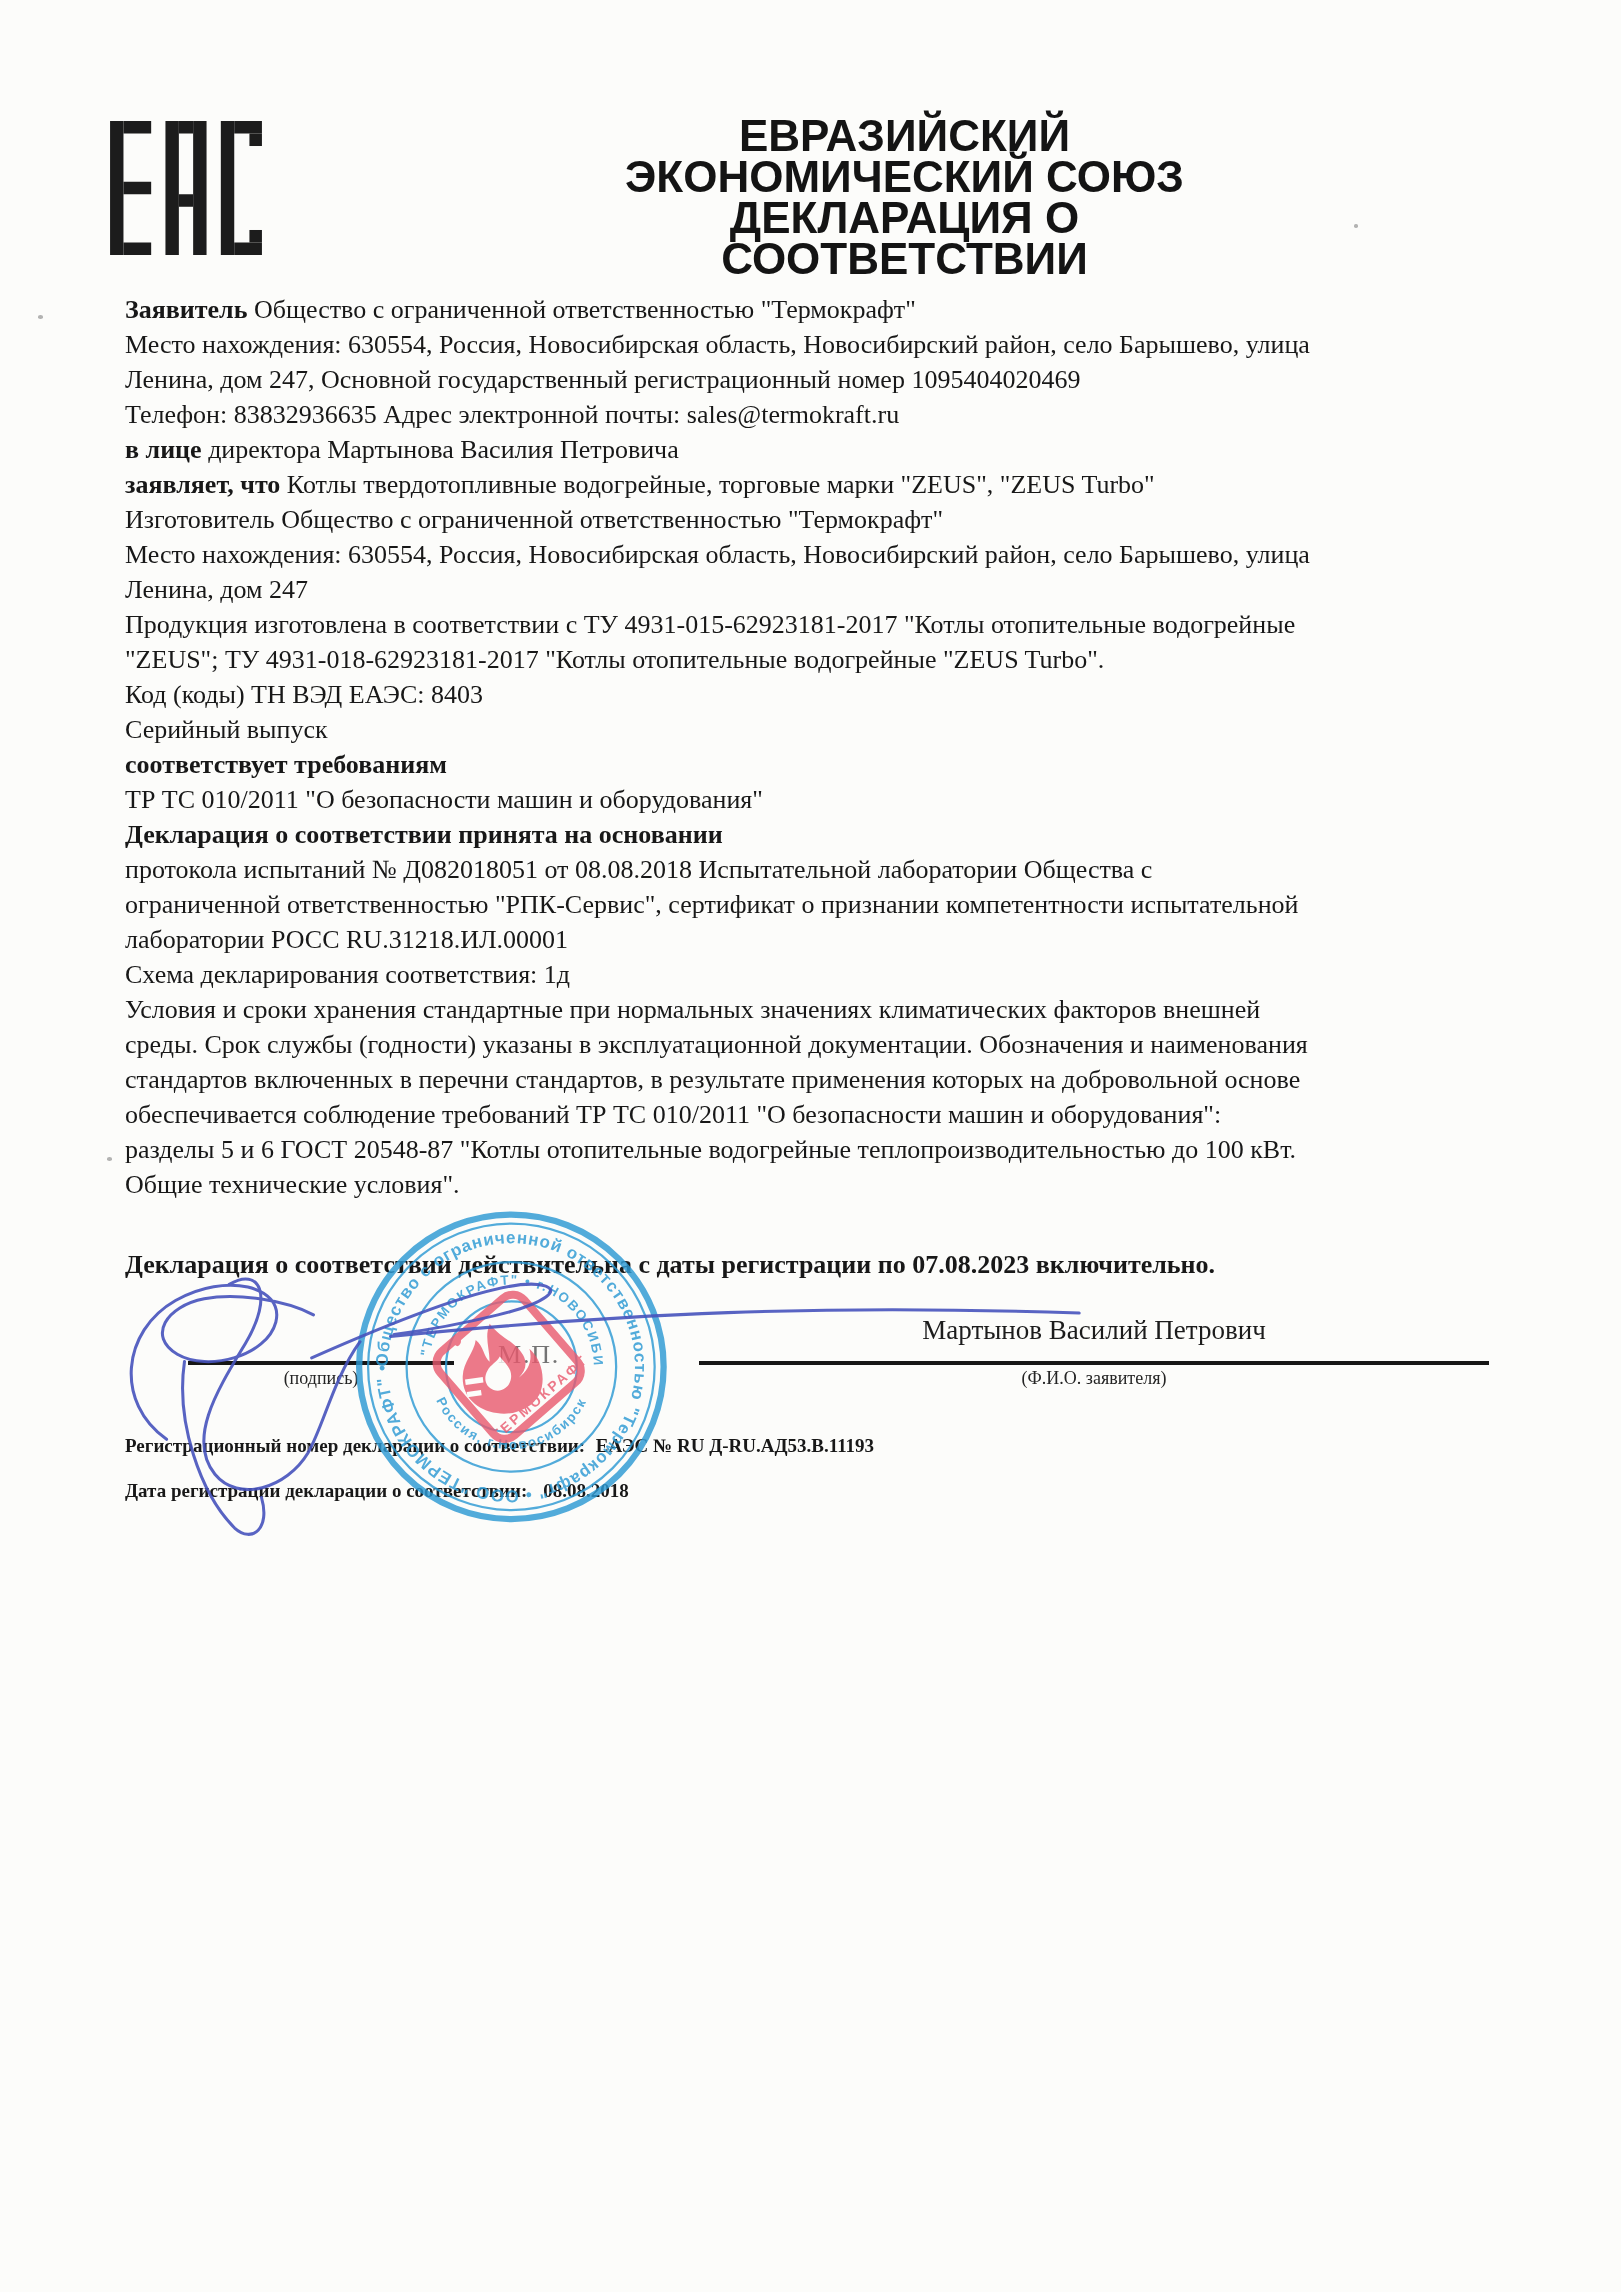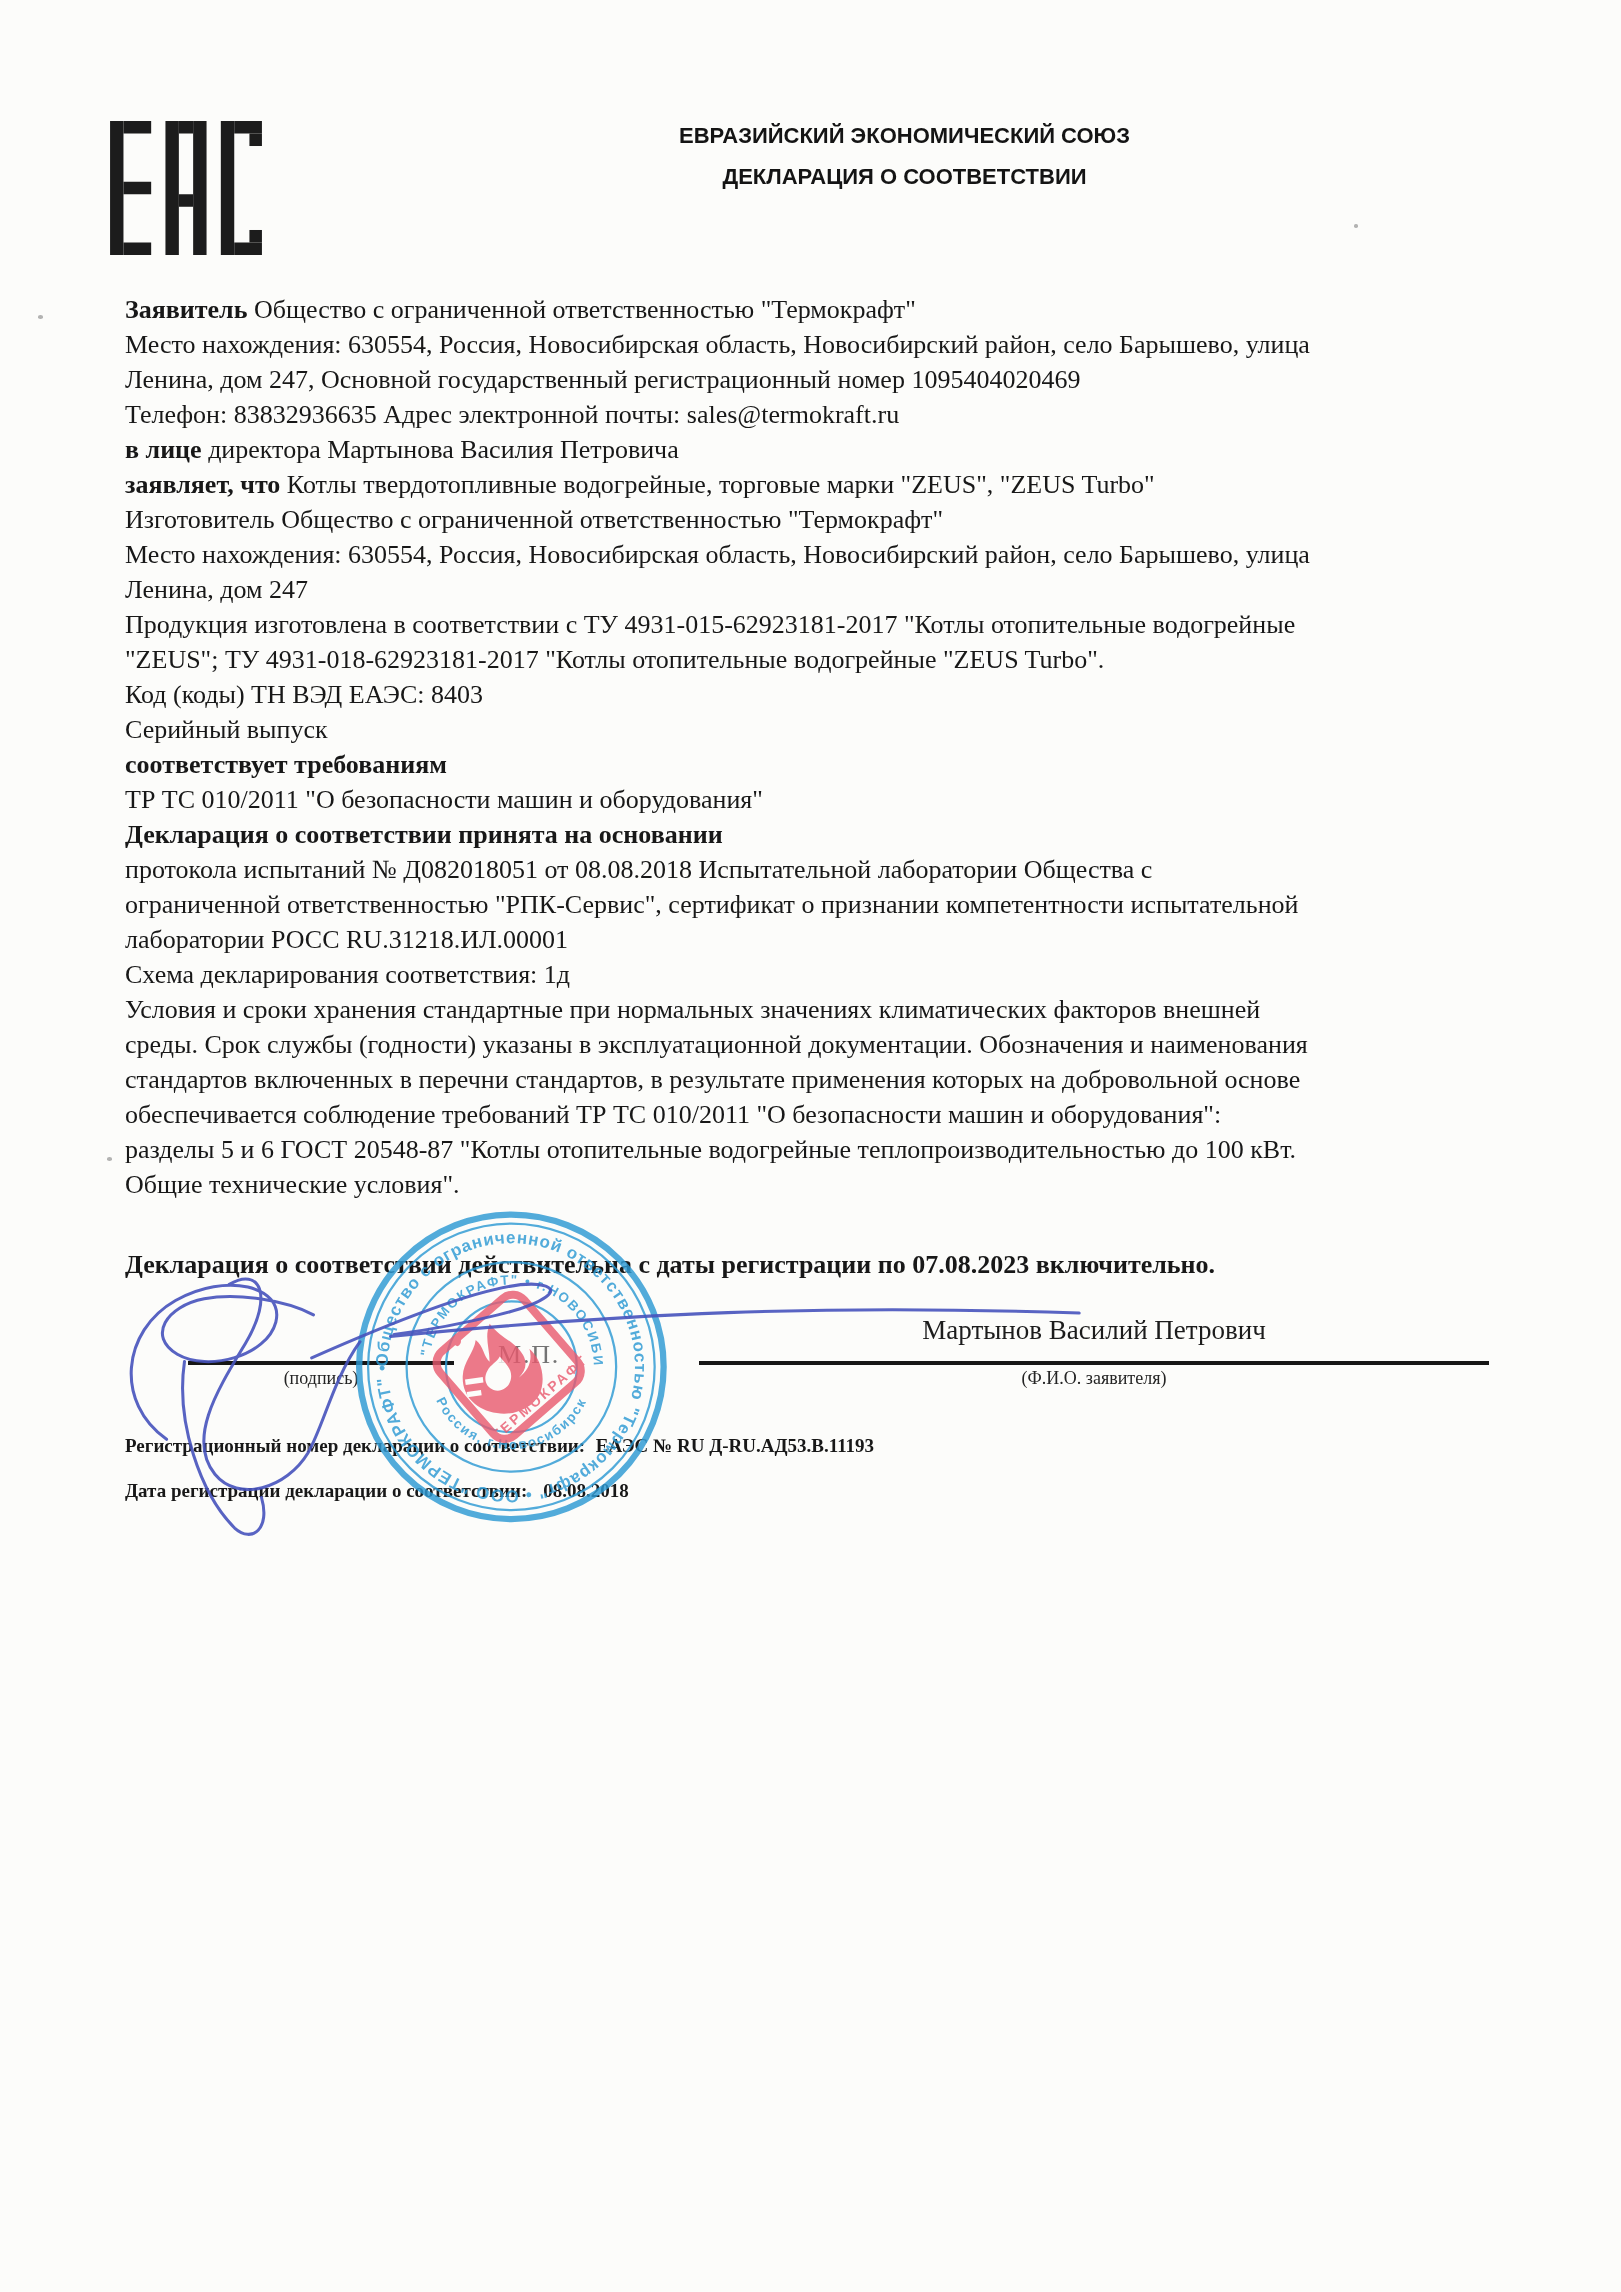--- a/index.html
+++ b/index.html
@@ -6,21 +6,21 @@
   .page{
     position:relative;width:1621px;height:2293px;margin:0 auto;
     background:#fcfcfa;color:#181818;overflow:hidden;
     font-family:"Liberation Serif",serif;
   }
   
   .eac-logo{position:absolute;left:110px;top:121px;}
   .titles{
     position:absolute;left:564px;top:115px;width:681px;text-align:center;
     font-family:"Liberation Sans",sans-serif;font-weight:bold;
-    font-size:22px;line-height:41px;color:#141414;
+    font-size:44px;line-height:41px;color:#141414;
   }
   
   .doc{
     position:absolute;left:125px;top:292px;width:1424px;
     font-size:26px;line-height:35px;white-space:pre-wrap;
   }
   .doc .para{margin:0;}
   .doc b{font-weight:bold;}
   .validity{
     position:absolute;left:125px;top:1250px;width:1433px;

